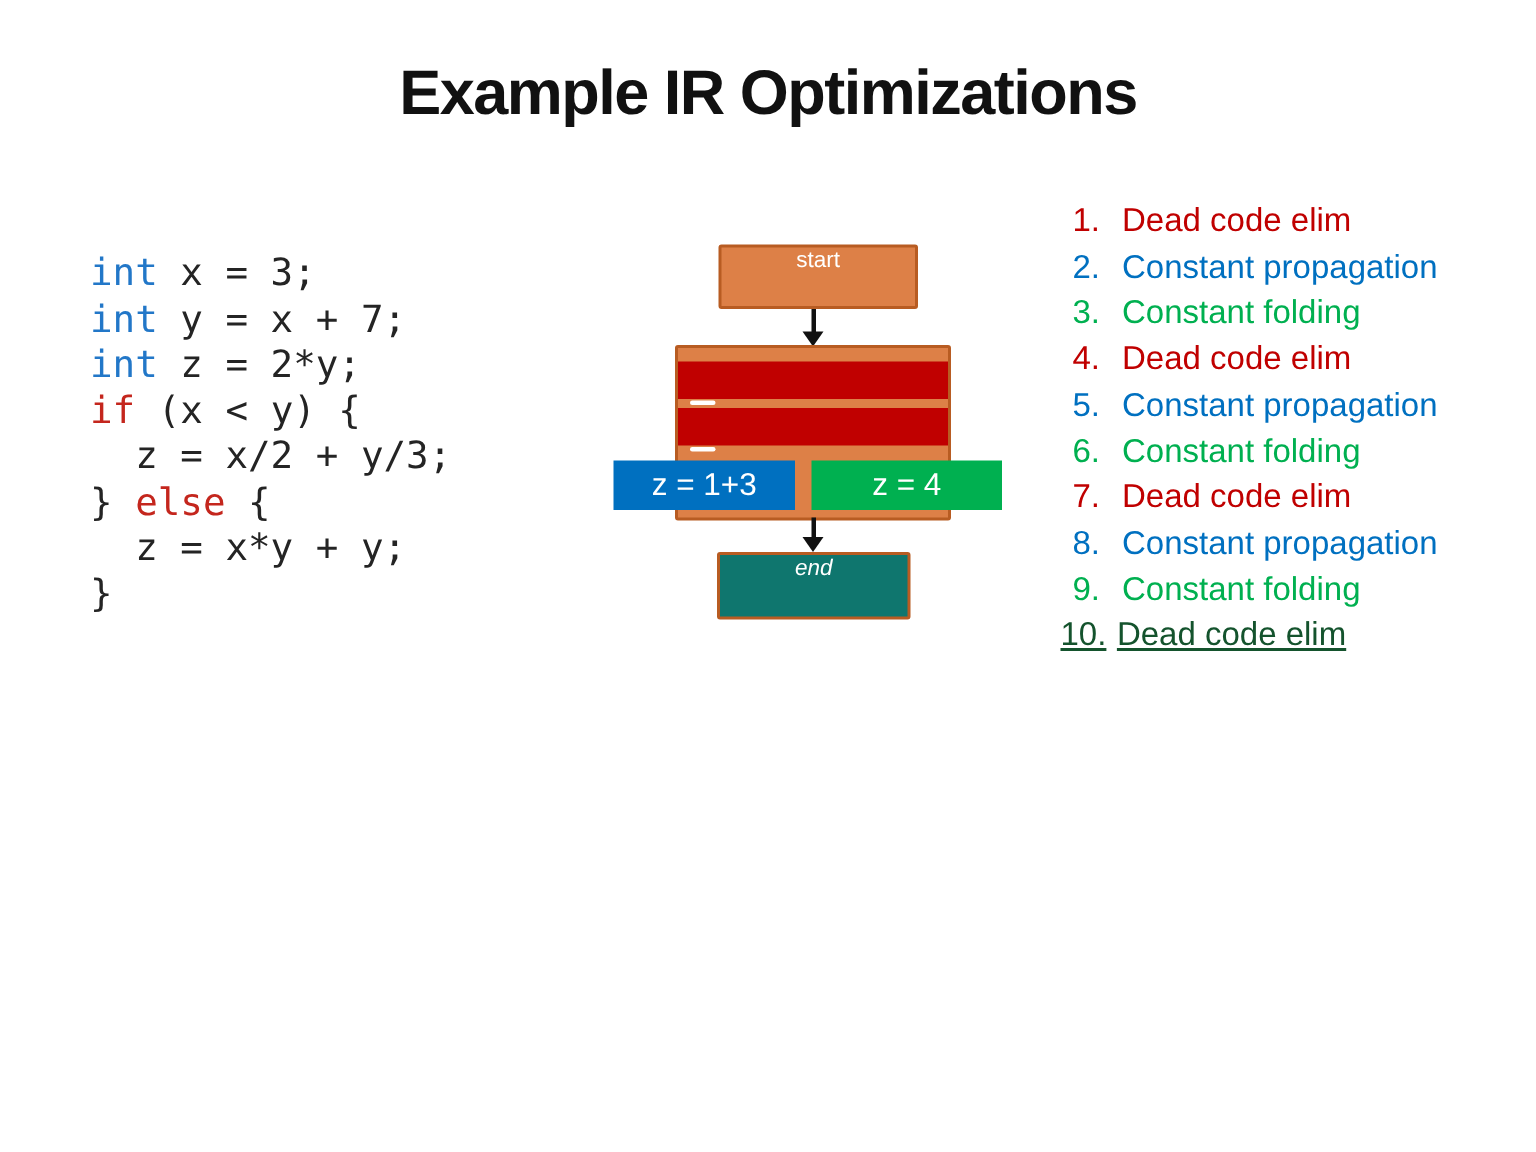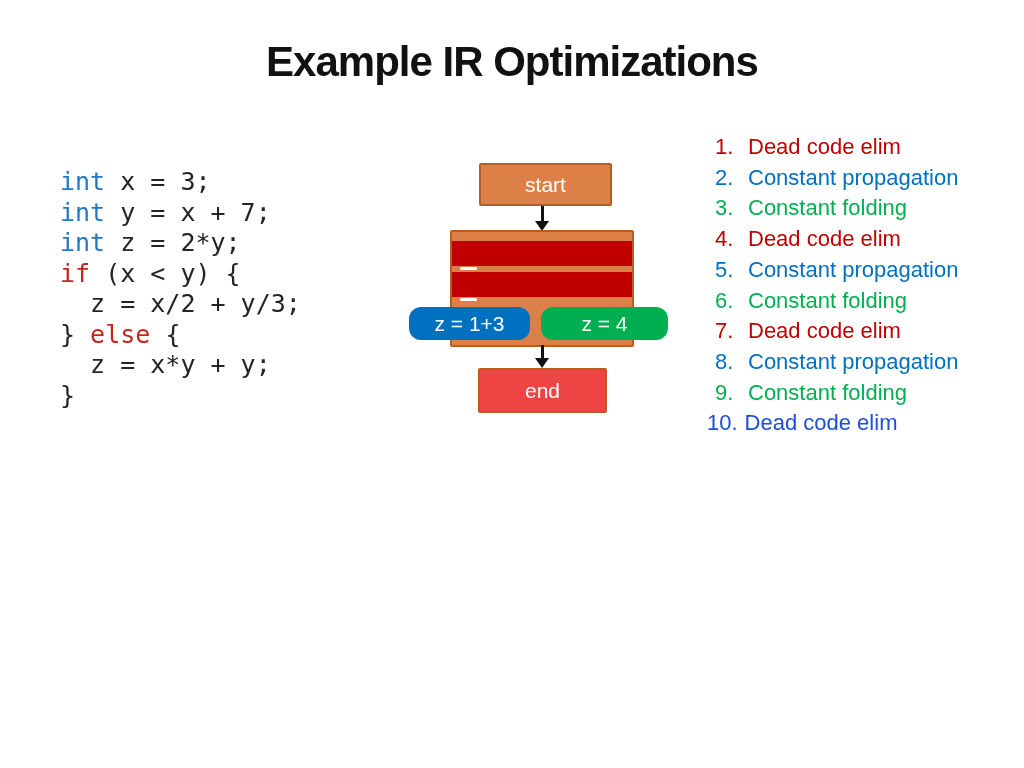--- a/index.html
+++ b/index.html
@@ -14,28 +14,28 @@
   }
   
   #code{
     position:absolute;left:60px;top:167px;
     font-family:"DejaVu Sans Mono","Liberation Mono",monospace;
     font-size:25px;line-height:30.5px;color:#242424;white-space:pre;
   }
   
   .obox{
     position:absolute;box-sizing:border-box;border:2.5px solid;border-radius:2px;
-    display:flex;align-items:center;justify-content:center;
-    color:#fff;font-size:21px;
+    display:flex;justify-content:center;
+    color:#fff;font-size:15px;
   }
   .bar{position:absolute;}
   .dash{position:absolute;background:#fff;border-radius:2px;}
   .branch{
     position:absolute;display:flex;align-items:center;justify-content:center;
-    color:#fff;font-size:21px;border-radius:12px;
+    color:#fff;font-size:21px;
   }
   .arrow-shaft{position:absolute;width:2.5px;background:#111;}
   .arrow-head{
     position:absolute;width:0;height:0;
     border-left:7px solid transparent;border-right:7px solid transparent;
     border-top:10px solid #111;
   }
   
   #opt-list{position:absolute;left:707px;top:132px;font-size:22px;line-height:30.7px;}
   .opt-row{display:flex;}
@@ -70,21 +70,21 @@
     <div class="branch" id="blue-branch" style="left: 409px; top: 307px; width: 121px; height: 33px; background: rgb(0, 112, 192);">
       <span>z = 1+3</span>
     </div>
     <div class="branch" id="green-branch" style="left: 541px; top: 307px; width: 127px; height: 33px; background: rgb(0, 176, 80);">
       <span>z = 4</span>
     </div>
 
     <div class="arrow-shaft" style="left:541px;top:345px;height:14px;"></div>
     <div class="arrow-head" style="left:535px;top:358px;"></div>
 
-    <div class="obox" id="end-box" style="left: 478px; top: 368px; width: 129px; height: 45px; background: #ef4444; border-color: rgb(184, 92, 34);">
+    <div class="obox" id="end-box" style="left: 478px; top: 368px; width: 129px; height: 45px; background: #0f766e; border-color: rgb(184, 92, 34); font-style: italic;">
       <span>end</span>
     </div>
   </div>
 
   <div id="opt-list">
       <div class="opt-row" style="color: rgb(192, 0, 0);">
         <span class="opt-num">1.</span>
         <span>Dead code elim</span>
       </div>
       <div class="opt-row" style="color: rgb(0, 112, 192);">
@@ -112,19 +112,19 @@
         <span>Dead code elim</span>
       </div>
       <div class="opt-row" style="color: rgb(0, 112, 192);">
         <span class="opt-num">8.</span>
         <span>Constant propagation</span>
       </div>
       <div class="opt-row" style="color: rgb(0, 176, 80);">
         <span class="opt-num">9.</span>
         <span>Constant folding</span>
       </div>
-      <div class="opt-row" style="color: #1d4ed8;">
+      <div class="opt-row" style="color: #14532d; text-decoration: underline;">
         <span class="opt-num long">10.</span>
         <span>Dead code elim</span>
       </div>
     </div>
 
 </div>
 
 </body></html>

